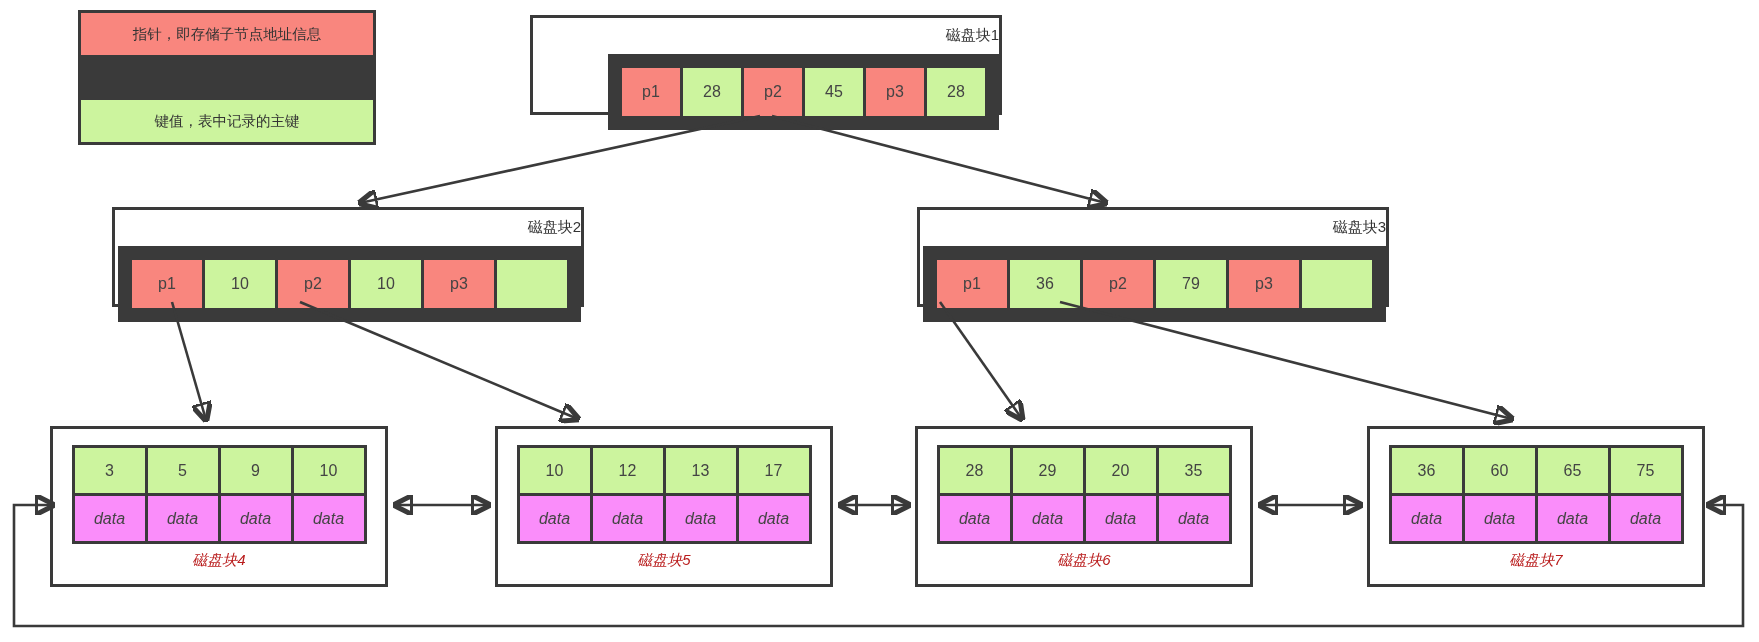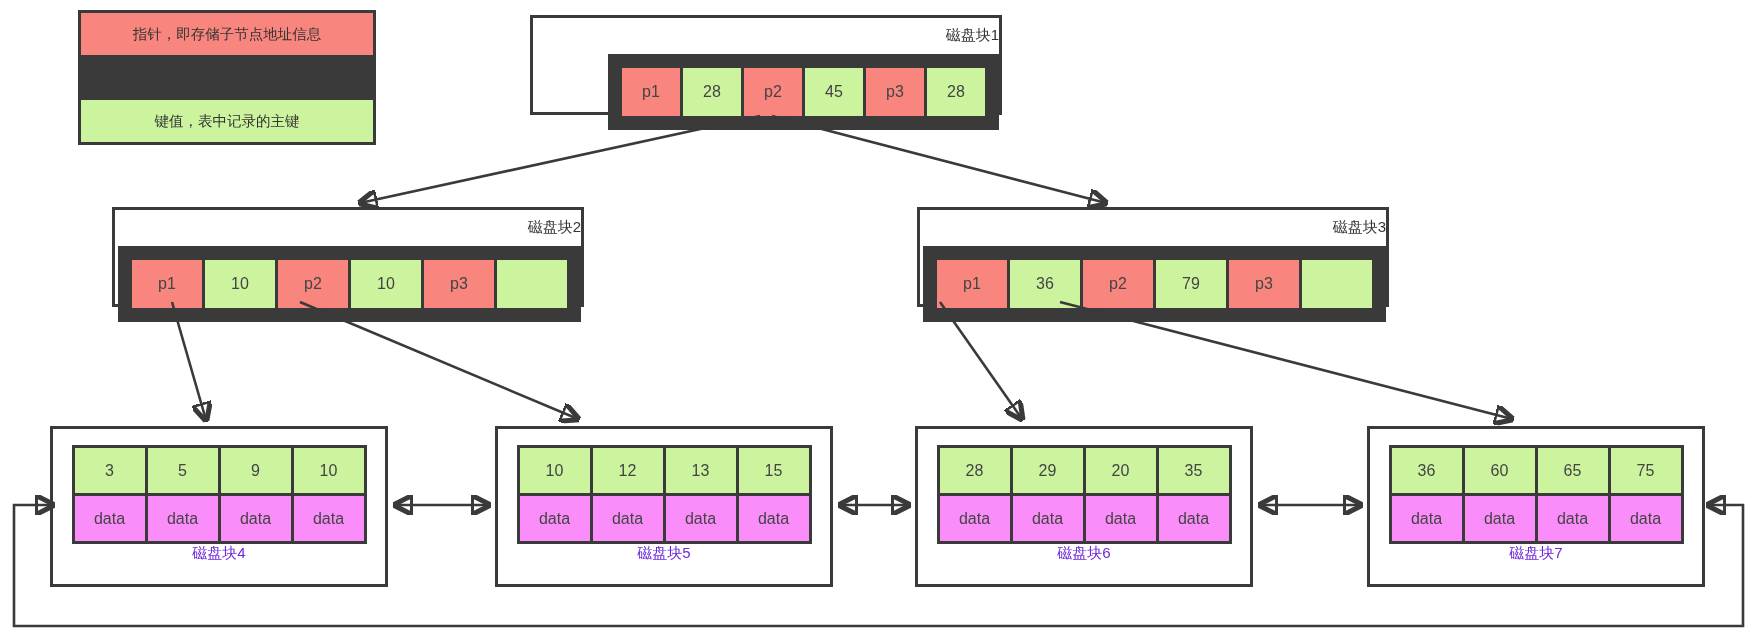--- a/index.html
+++ b/index.html
@@ -27,33 +27,33 @@
   .inode .title{margin-top:7px;font-size:15px;line-height:20px;color:#333;}
   .cellrow{
     margin-top:9px;background:var(--line);padding:14px;display:flex;gap:3px;
   }
   .cellrow .cell{
     width:var(--cw,70px);height:48px;display:flex;align-items:center;justify-content:center;
     font-size:16px;color:#444;
   }
   .cell.pointer{background:var(--pointer);}
   .cell.key{background:var(--key);}
-  .cell.data{background:var(--data);}
+  .cell.data{background:var(--data);font-style:italic;}
   
   .leaf{
     position:absolute;top:426px;height:161px;width:338px;background:#fff;
     border:3px solid var(--line);box-sizing:border-box;
     display:flex;flex-direction:column;align-items:center;
   }
   .leaftable{
     margin-top:16px;background:var(--line);padding:3px;
     display:grid;grid-template-columns:repeat(4,70px);grid-auto-rows:45px;gap:3px;
   }
   .leaftable .cell{display:flex;align-items:center;justify-content:center;font-size:16px;color:#444;}
-  .leaf .title{margin-top:0;font-size:15px;color:#6d28d9;}
+  .leaf .title{margin-top:7px;font-size:15px;color:#b91c1c;font-style:italic;}
   
   #arrows{position:absolute;left:0;top:0;pointer-events:none;}
   #arrows path, #arrows line{stroke:var(--line);stroke-width:2.6;fill:none;}
 </style>
 </head>
 <body>
 
 <div id="stage" style="--pointer: #f9867e; --key: #ccf49e; --data: #fa8dfa; --line: #3a3a3a;">
 
   <div class="legend">
@@ -112,21 +112,21 @@
         <div class="cell data">data</div>
         <div class="cell data">data</div>
       </div>
     <div class="title">磁盘块4</div>
   </div>
   <div class="leaf" style="left:495px;">
     <div class="leaftable">
         <div class="cell key">10</div>
         <div class="cell key">12</div>
         <div class="cell key">13</div>
-        <div class="cell key">15</div>
+        <div class="cell key">17</div>
         <div class="cell data">data</div>
         <div class="cell data">data</div>
         <div class="cell data">data</div>
         <div class="cell data">data</div>
       </div>
     <div class="title">磁盘块5</div>
   </div>
   <div class="leaf" style="left:915px;">
     <div class="leaftable">
         <div class="cell key">28</div>

